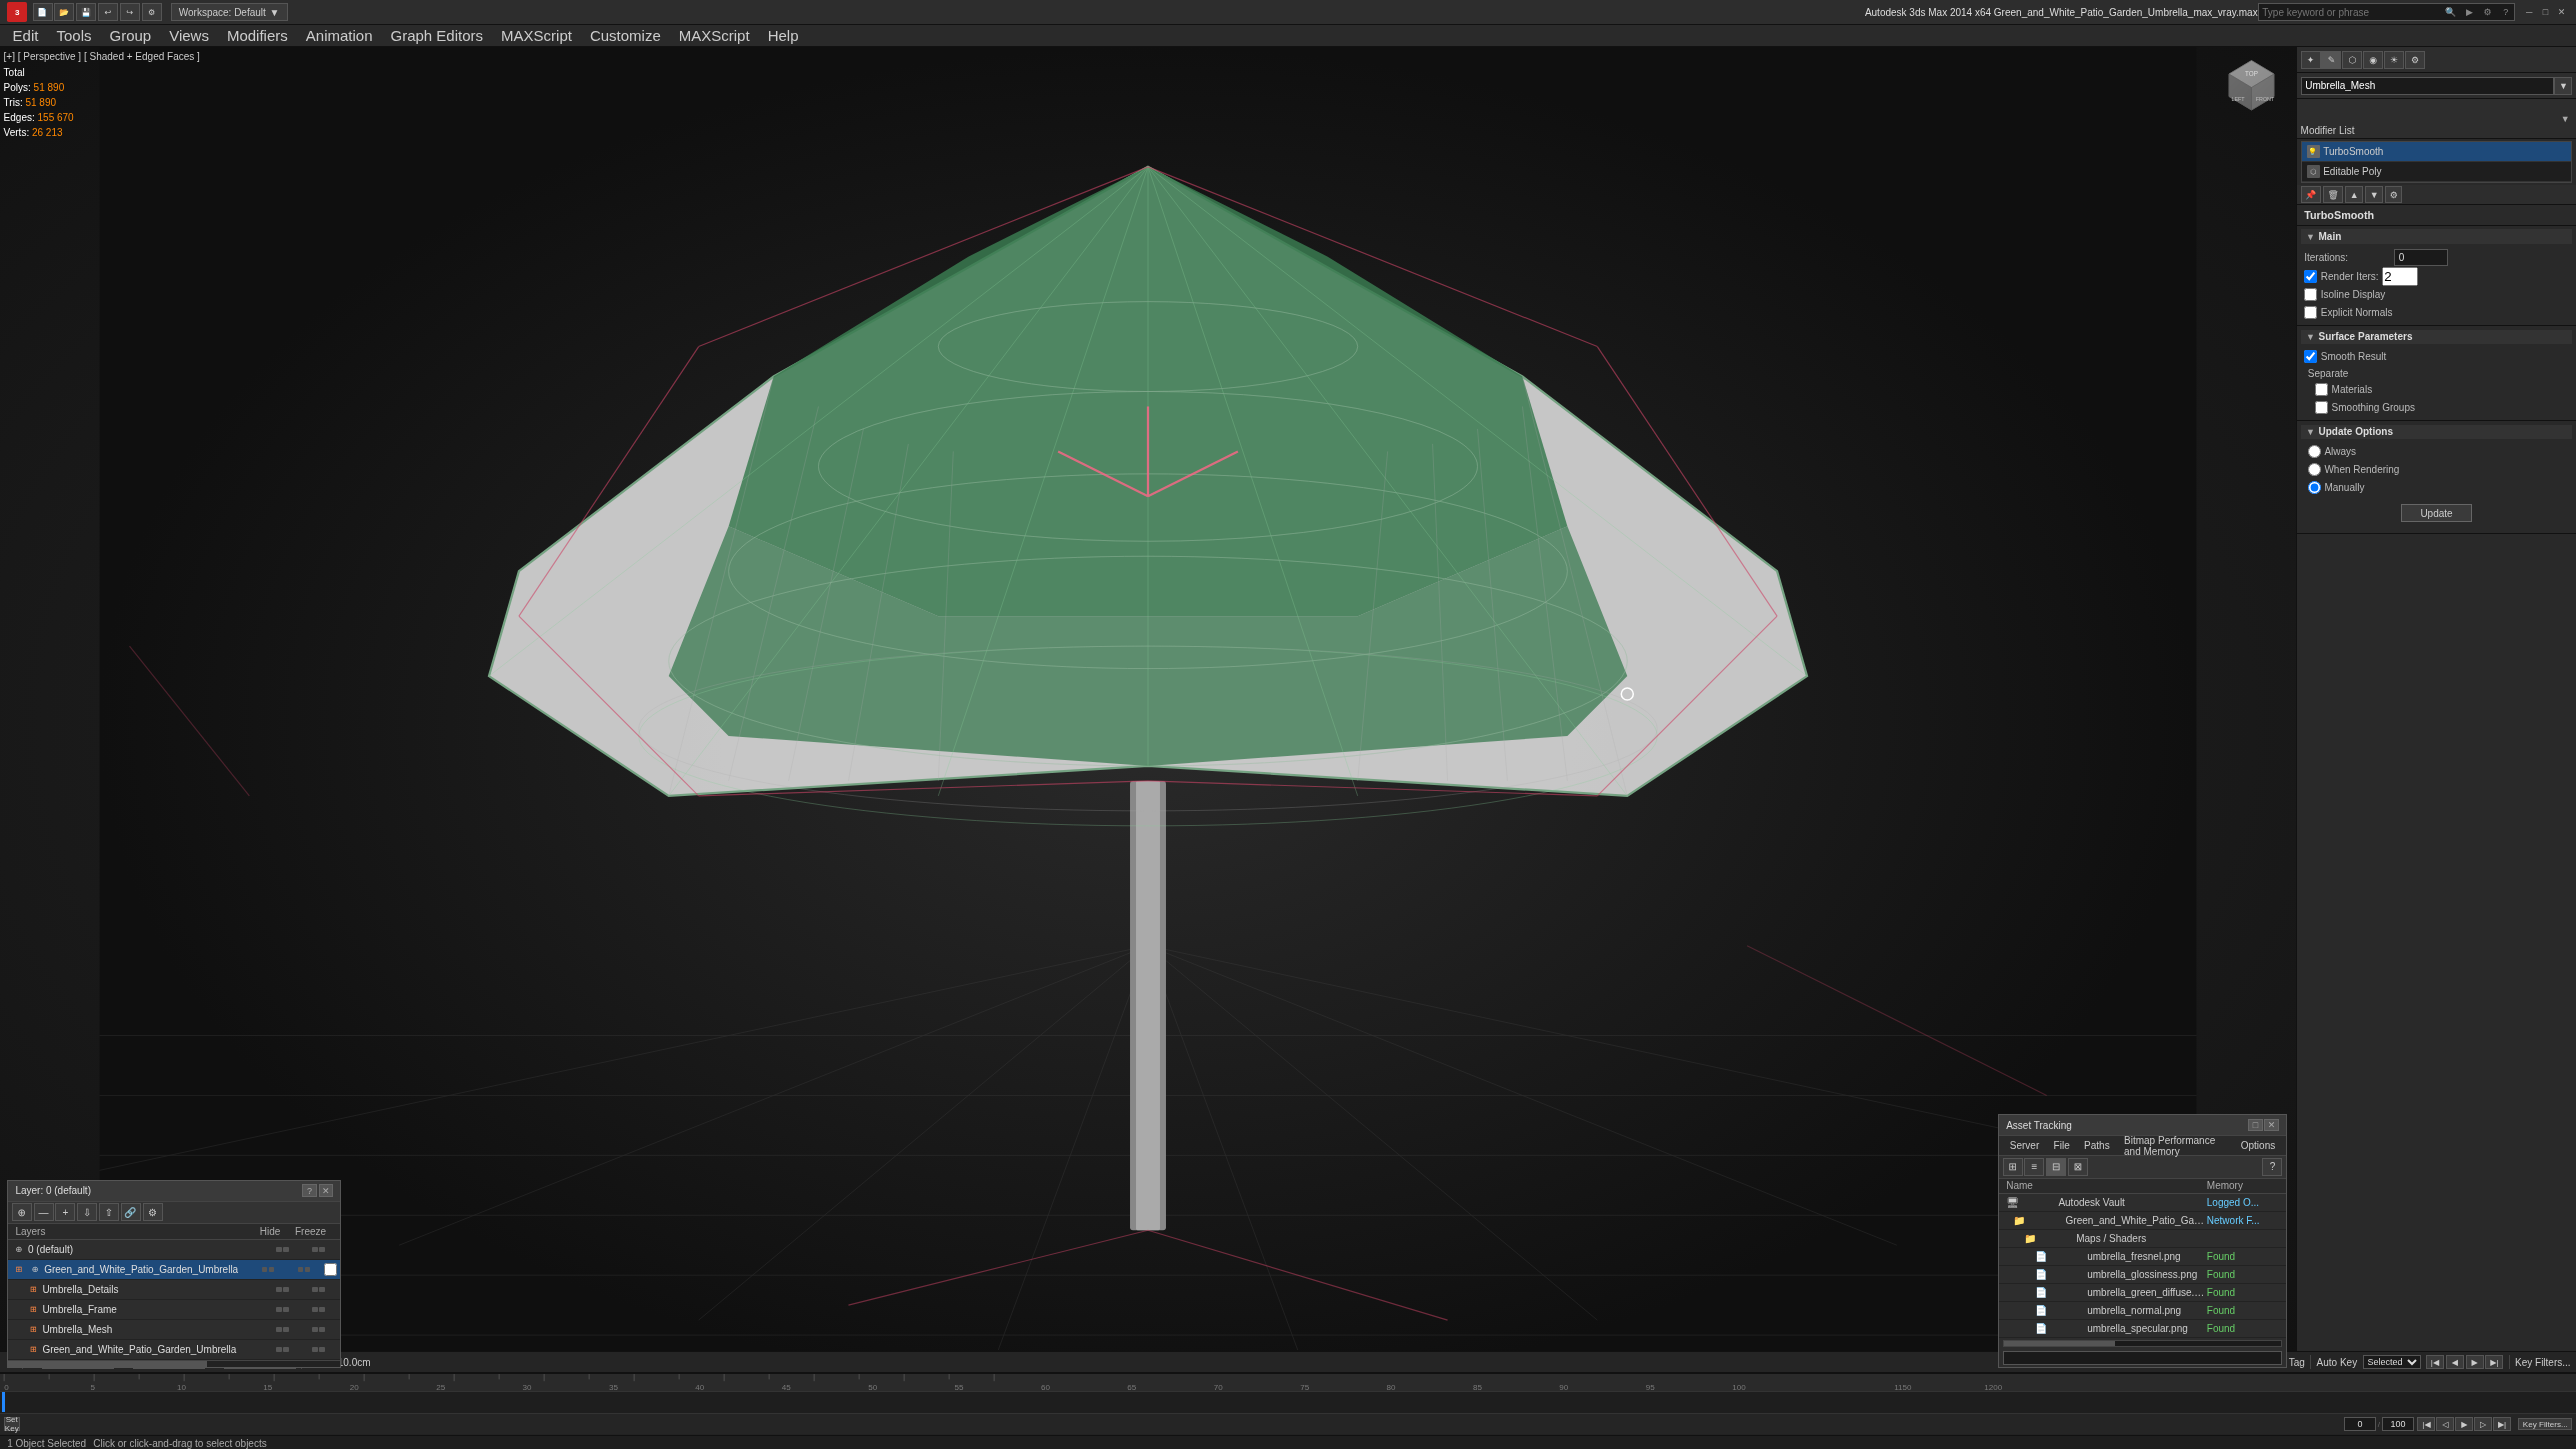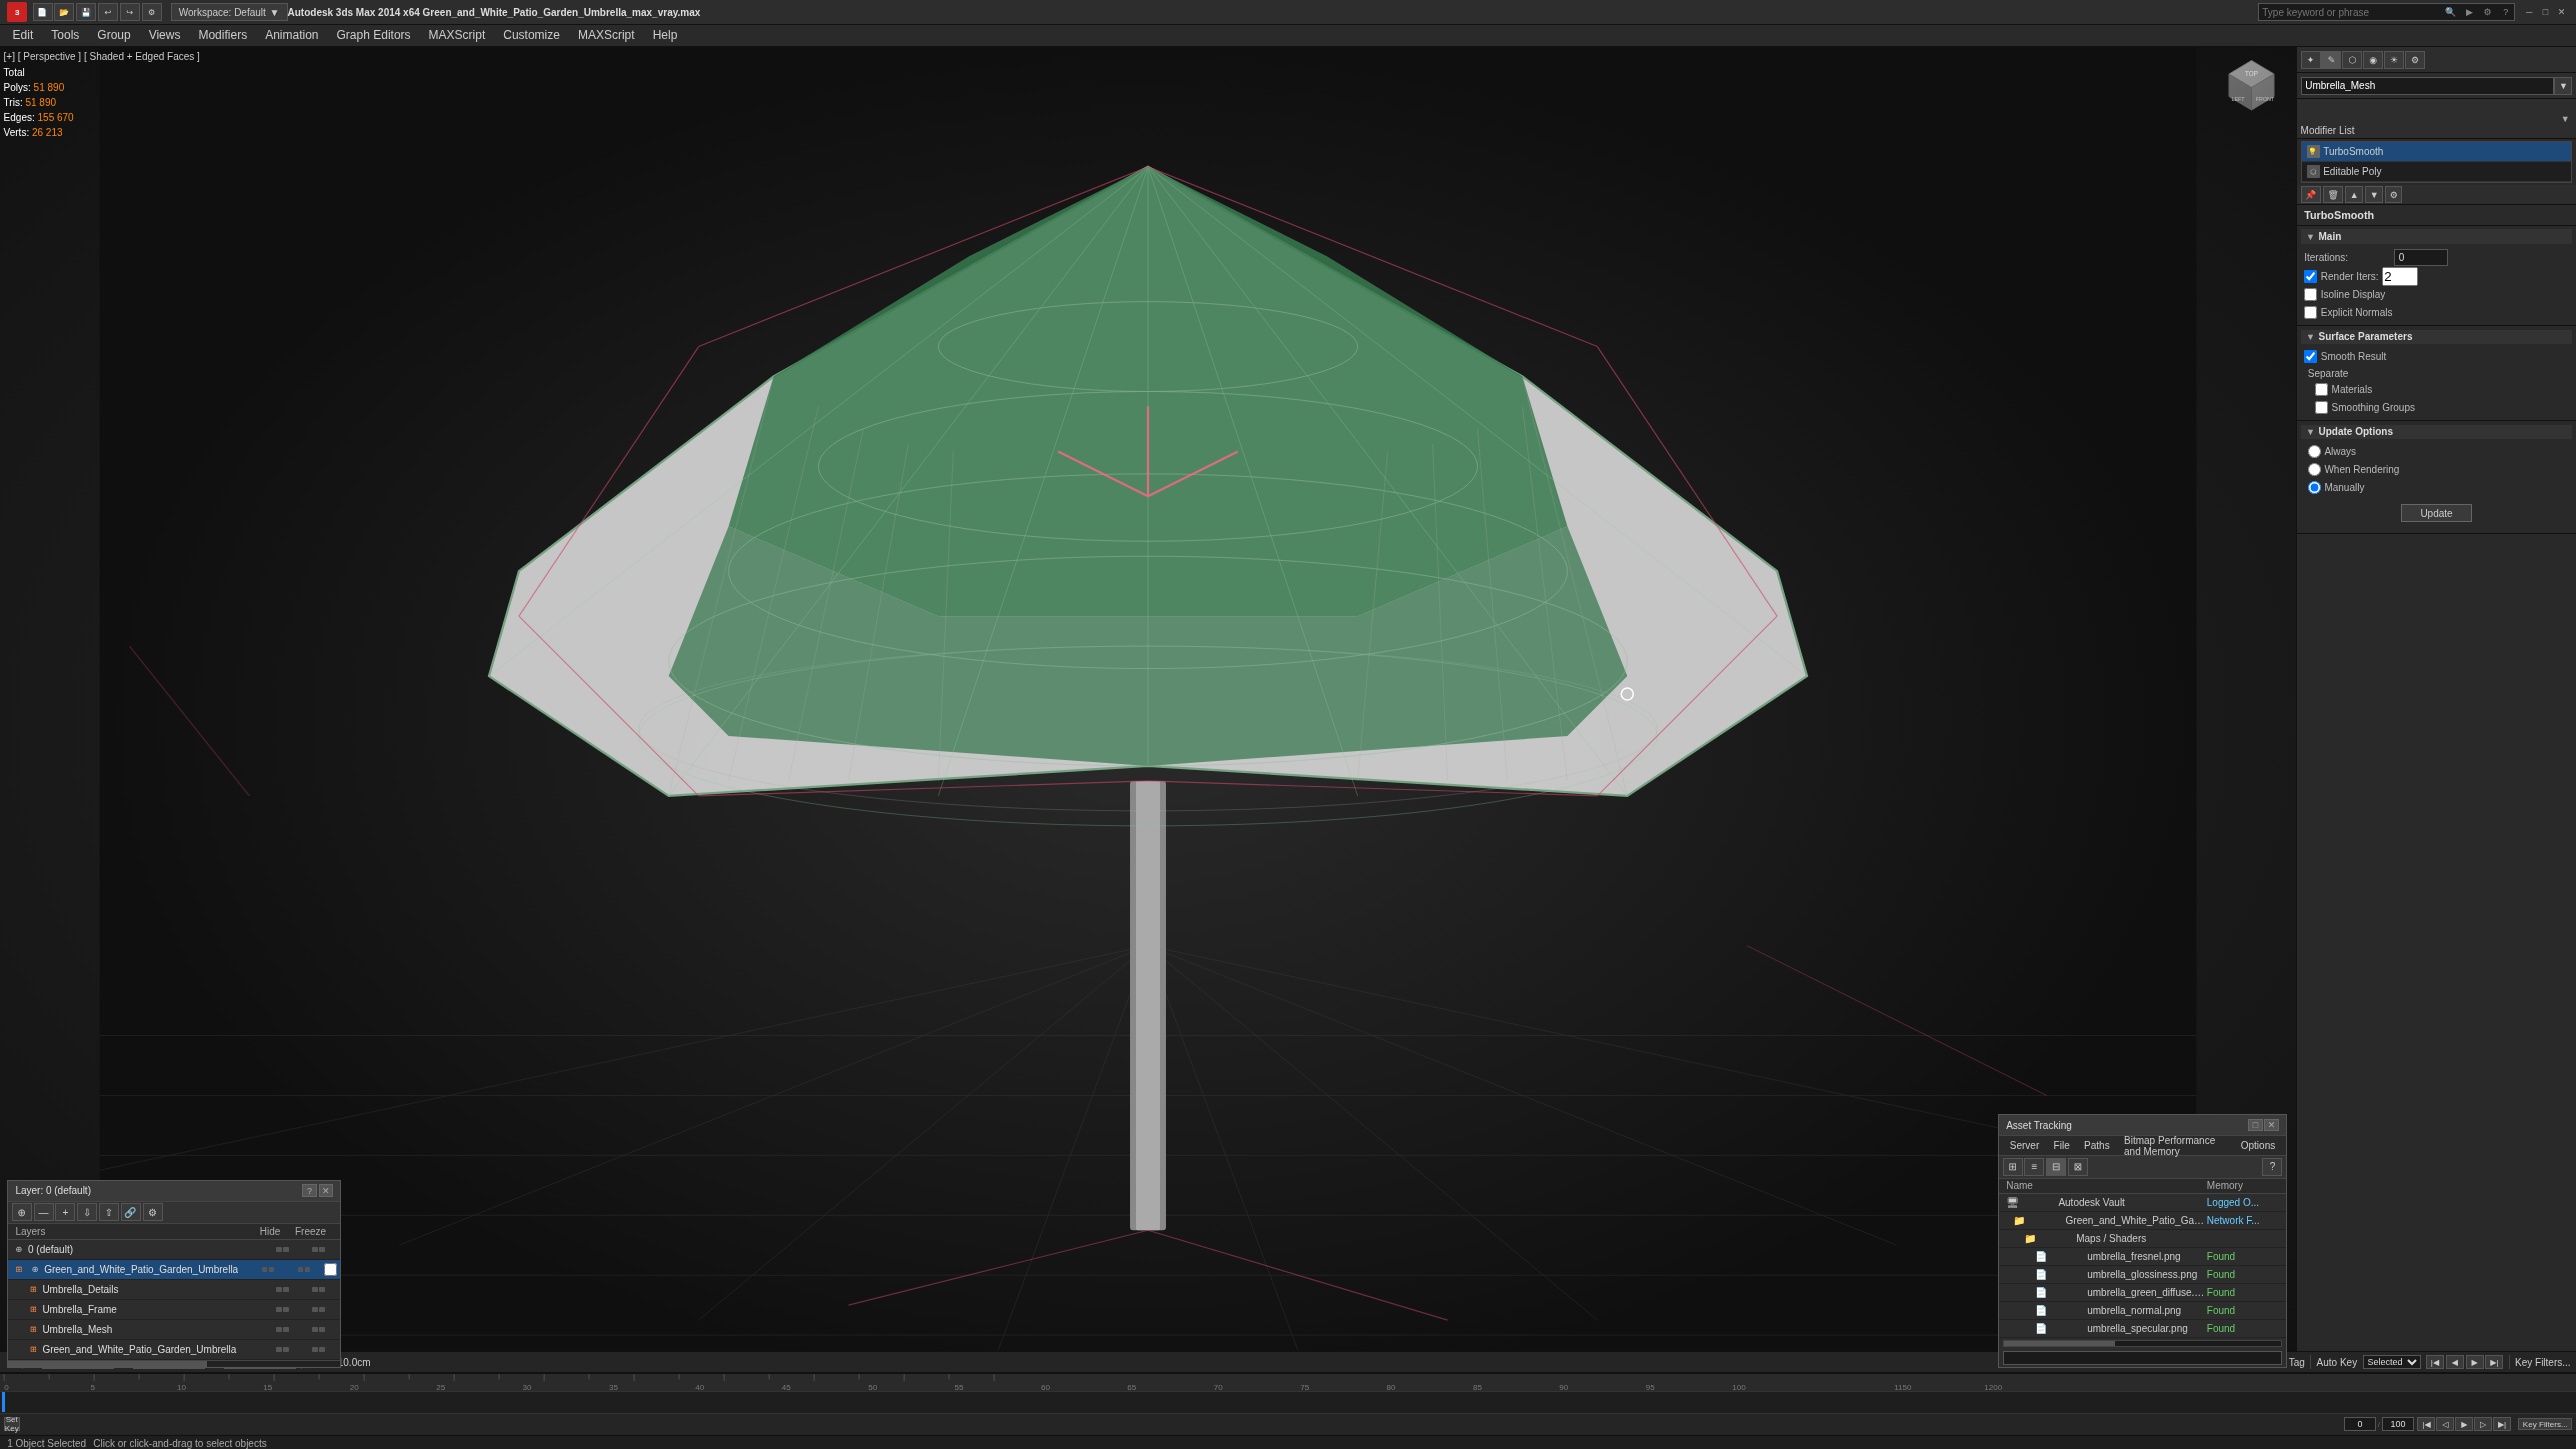--- a/index.html
+++ b/index.html
@@ -4,31 +4,31 @@
   <style>
     * { box-sizing: border-box; margin: 0; padding: 0; }
     body { background: #1a1a1a; color: #ccc; font-family: 'Arial', sans-serif; font-size: 10px; overflow: hidden; width: 2576px; height: 1449px; position: relative; }
 
     
     #title-bar { background: #2d2d2d; height: 25px; display: flex; align-items: center; padding: 0 7.2px; border-bottom: 0.9px solid #111; position: relative; }
     #title-bar .app-icon { width: 18px; height: 18px; background: #e44; border-radius: 1.8px; margin-right: 5.4px; display: flex; align-items: center; justify-content: center; color: white; font-size: 9px; font-weight: bold; }
     #title-bar .toolbar-icons { display: flex; gap: 1.8px; margin-right: 9px; }
     #title-bar .toolbar-icons span { width: 20px; height: 18px; background: #3a3a3a; border: 0.9px solid #555; display: flex; align-items: center; justify-content: center; font-size: 8.1px; cursor: pointer; }
     #title-bar .workspace-btn { background: #3a3a3a; border: 0.9px solid #555; padding: 1.8px 7.2px; height: 18px; display: flex; align-items: center; gap: 3.6px; cursor: pointer; font-size: 10px; color: #ccc; }
-    #title-bar .title-text { flex: 1; text-align: left; font-size: 10px; color: #ddd; font-weight: bold; }
+    #title-bar .title-text { flex: 1; text-align: right; font-size: 10px; color: #ddd; }
     #title-bar .search-box { display: flex; align-items: center; background: #1a1a1a; border: 0.9px solid #555; height: 18px; }
     #title-bar .search-box input { background: transparent; border: none; color: #888; font-size: 10px; width: 163px; outline: none; padding: 0 3.6px; }
     #title-bar .search-icons { display: flex; gap: 1.8px; margin-left: 3.6px; }
     #title-bar .search-icons span { width: 16.3px; height: 16.3px; display: flex; align-items: center; justify-content: center; font-size: 9px; color: #888; cursor: pointer; }
     #title-bar .win-controls { display: flex; gap: 1.8px; margin-left: 7.2px; }
     #title-bar .win-controls span { width: 14.4px; height: 14.4px; display: flex; align-items: center; justify-content: center; font-size: 9px; color: #aaa; cursor: pointer; }
 
     
     #menu-bar { background: #2a2a2a; height: 21.7px; display: flex; align-items: center; padding: 0 3.6px; border-bottom: 0.9px solid #111; }
-    #menu-bar .menu-item { padding: 1.8px 9px; color: #ccc; cursor: pointer; font-size: 12px; height: 21.7px; display: flex; align-items: center; }
+    #menu-bar .menu-item { padding: 1.8px 9px; color: #ccc; cursor: pointer; font-size: 15px; height: 21.7px; display: flex; align-items: center; }
 
     
     #viewport-label { position: absolute; top: 49px; left: 3.6px; color: #ccc; font-size: 10px; z-index: 10; pointer-events: none; }
 
     
     #stats { position: absolute; top: 63px; left: 3.6px; color: #f80; font-size: 10px; z-index: 10; pointer-events: none; line-height: 1.4; }
 
     
     #viewport { position: absolute; top: 47px; left: 0; right: 280px; bottom: 54px; background: #1a1a1a; overflow: hidden; }
 

